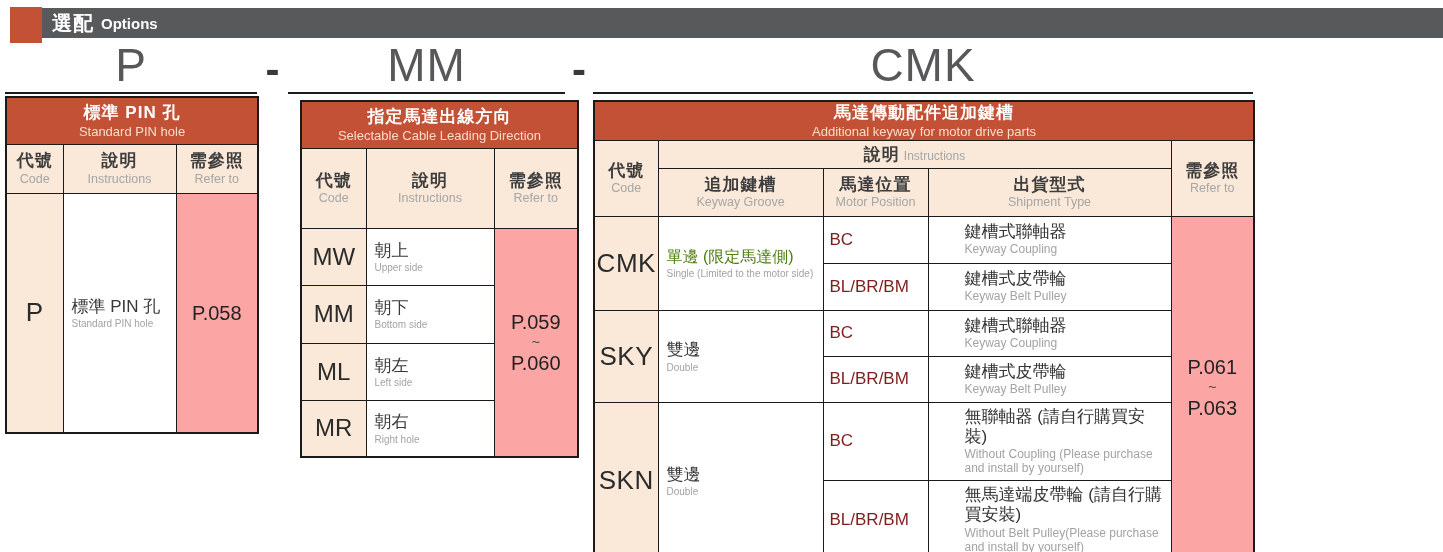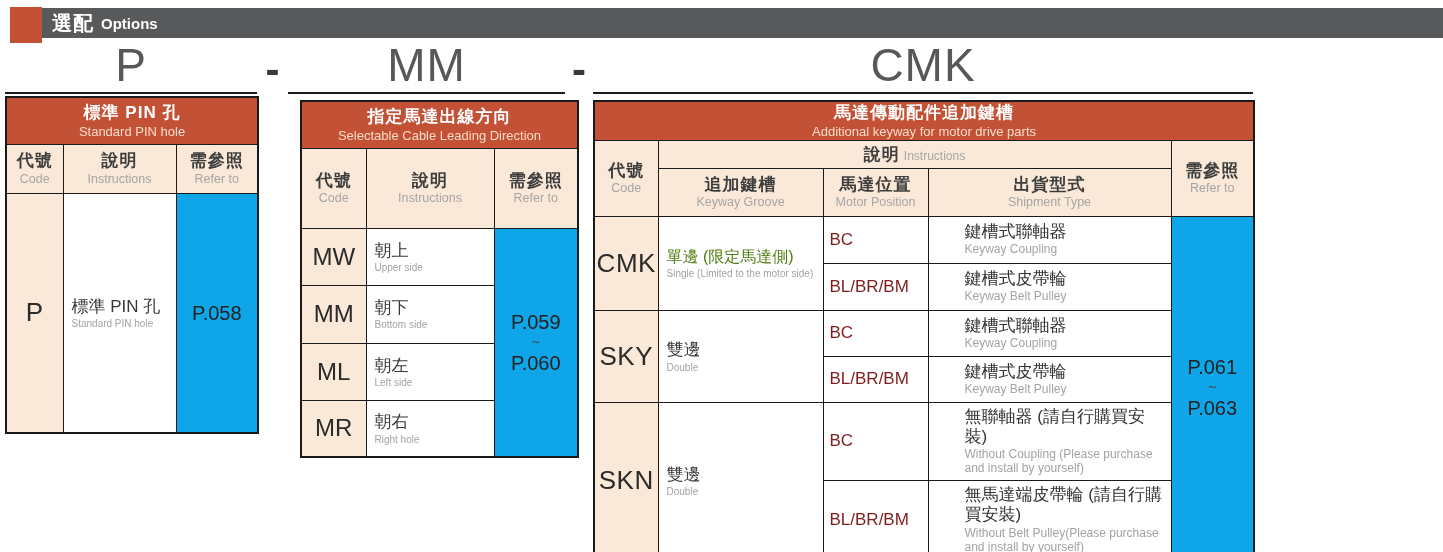--- a/index.html
+++ b/index.html
@@ -38,21 +38,21 @@
   td.codecell { background:#fae8d8; text-align:center; color:#2b2b2b; }
   .code-lg { font-size:26px; letter-spacing:0.5px; }
   .code-md { font-size:24px; }
 
   td.desc { background:#fff; text-align:left; }
   .descwrap { padding:5px 8px; }
   .d-zh { color:#383838; font-size:17px; line-height:1.25; }
   .d-zh-sm { color:#4d7c0f; font-size:16px; line-height:1.2; }
   .d-en { color:#a3a3a3; font-size:10px; line-height:1.15; margin-top:1px; }
 
-  td.refer { background:#0ea5e9; text-align:center; color:#222; }
+  td.refer { background:#fca5a5; text-align:center; color:#222; }
   .ref-val { font-size:20px; line-height:1.3; }
   .ref-tld { font-size:14px; color:#444; line-height:1.1; }
 
   td.motor { background:#fff; }
   .motorwrap { padding:4px 6px; font-size:17px; color:#7f1d1d; }
 
   td.ship { background:#fff; }
   .shipwrap { padding:4px 8px;margin-left:28px; }
   .s-zh { color:#333; font-size:17px; line-height:1.2; }
   .s-en { color:#a3a3a3; font-size:12px; line-height:1.15; margin-top:1px; }

